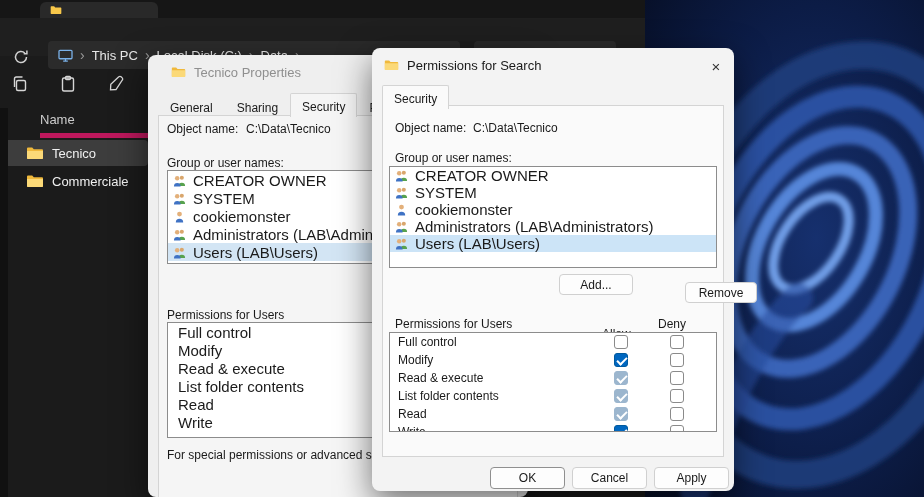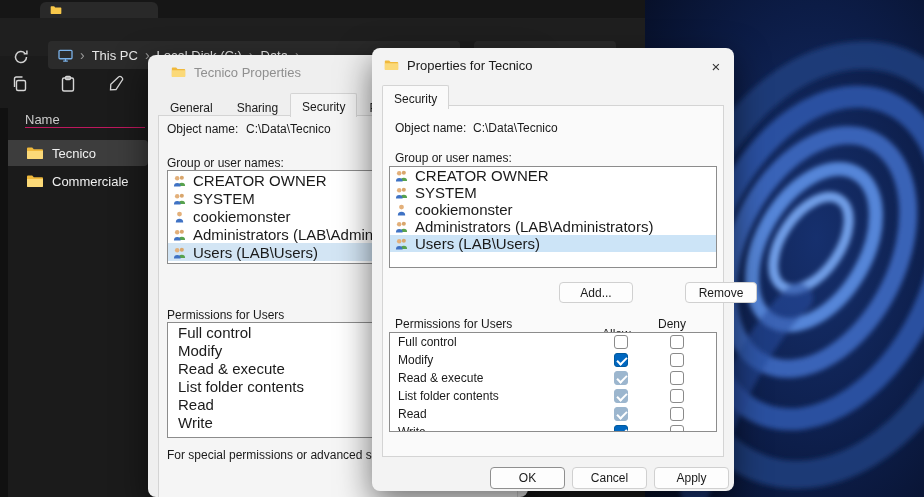--- a/index.html
+++ b/index.html
@@ -12,21 +12,21 @@
   .browser-tab { position:absolute; left:40px; top:2px; width:118px; height:16px; background:#292929; border-radius:6px 6px 0 0; display:flex; align-items:center; padding-left:10px; }
   .navbar { position:absolute; left:0; top:18px; width:645px; height:38px; background:#1f1f1f; }
   .nav-icon-btn { position:absolute; left:10px; top:28px; width:22px; height:22px; display:flex; align-items:center; justify-content:center; }
   .breadcrumb { position:absolute; left:48px; top:23px; width:412px; height:28px; background:#2b2b2b; border-radius:4px; display:flex; align-items:center; gap:7px; padding:0 10px; color:#e8e8e8; font-size:13px; }
   .breadcrumb .chev { color:#9a9a9a; font-size:14px; }
   .breadcrumb .crumb { cursor:default; white-space:nowrap; }
   .searchbox { position:absolute; left:474px; top:23px; width:142px; height:28px; background:#2b2b2b; border-radius:4px; display:flex; align-items:center; padding:0 10px; color:#c8c8c8; font-size:13px; }
   .searchbox .ph { flex:1; }
   .cmdbar { position:absolute; left:0; top:70px; width:148px; height:32px; }
   .cmd-icon { position:absolute; top:2px; width:24px; height:24px; display:flex; align-items:center; justify-content:center; }
-  .files-header { position:absolute; left:25px; top:112px; width:120px; color:#cccccc; font-size:13px; border-bottom:1px solid #be185d; }
+  .files-header { position:absolute; left:40px; top:112px; width:120px; color:#cccccc; font-size:13px; padding-bottom:6px; border-bottom:5px solid #be185d; }
   .file-row { position:absolute; left:2px; width:146px; height:26px; display:flex; align-items:center; gap:8px; padding-left:24px; color:#f0f0f0; font-size:13px; border-radius:4px; }
   .file-row.selected { background:#3d3d3d; }
   .left-strip { position:absolute; left:0; top:108px; width:8px; height:389px; background:#111111; }
 
   
   .wallpaper { position:absolute; left:640px; top:0; width:284px; height:497px; }
 
   
   .dialog { position:absolute; border-radius:8px; font-size:12px; color:#1a1a1a; box-shadow:0 12px 34px rgba(0,0,0,0.55); }
   .dlg-titlebar { height:34px; display:flex; align-items:center; gap:8px; padding:0 12px; font-size:13px; }
@@ -287,21 +287,21 @@
   </div>
 
   <div class="dialog dlg-perms">
     <div class="dlg-titlebar">
       <span>
         <svg width="15" height="12" viewBox="0 0 18 14">
           <path d="M1 2.5a1 1 0 0 1 1-1h4.2l1.6 1.8H16a1 1 0 0 1 1 1V12a1 1 0 0 1-1 1H2a1 1 0 0 1-1-1z" fill="#f0b93c"></path>
           <path d="M1 5h16v7a1 1 0 0 1-1 1H2a1 1 0 0 1-1-1z" fill="#fbd978"></path>
         </svg>
       </span>
-      <span>Properties for Tecnico</span>
+      <span>Permissions for Search</span>
     </div>
     <div class="close-btn">
       <span>×</span>
     </div>
 
     <div class="dlg-tabs">
       <div class="dlg-tab active">Security</div>
     </div>
 
     <div class="tabpage">
@@ -349,21 +349,21 @@
           <svg width="15" height="13" viewBox="0 0 16 14">
               <circle cx="10.5" cy="4" r="2.2" fill="#d9a66c"></circle>
               <path d="M7 13a3.5 3.5 0 0 1 7 0z" fill="#57a24e"></path>
               <circle cx="5.5" cy="4.6" r="2.4" fill="#e3b07a"></circle>
               <path d="M2 13.4a3.6 3.6 0 0 1 7.2 0z" fill="#3f72c4"></path>
             </svg>
           <span>Users (LAB\Users)</span>
         </div>
       </div>
 
-      <div class="win-btn" style="left:176px; top:176px; width:74px; height:21px;">
+      <div class="win-btn" style="left:176px; top:168px; width:74px; height:21px;">
           <span>Add...</span>
         </div>
       <div class="win-btn" style="left:258px; top:176px; width:72px; height:21px;margin-left:44px;">
           <span>Remove</span>
         </div>
 
       <span class="lbl" style="left:12px; top:211px;">Permissions for Users</span>
       <span class="lbl" style="left:219px; top:221px;">Allow</span>
       <span class="lbl" style="left:275px; top:211px;">Deny</span>
 

